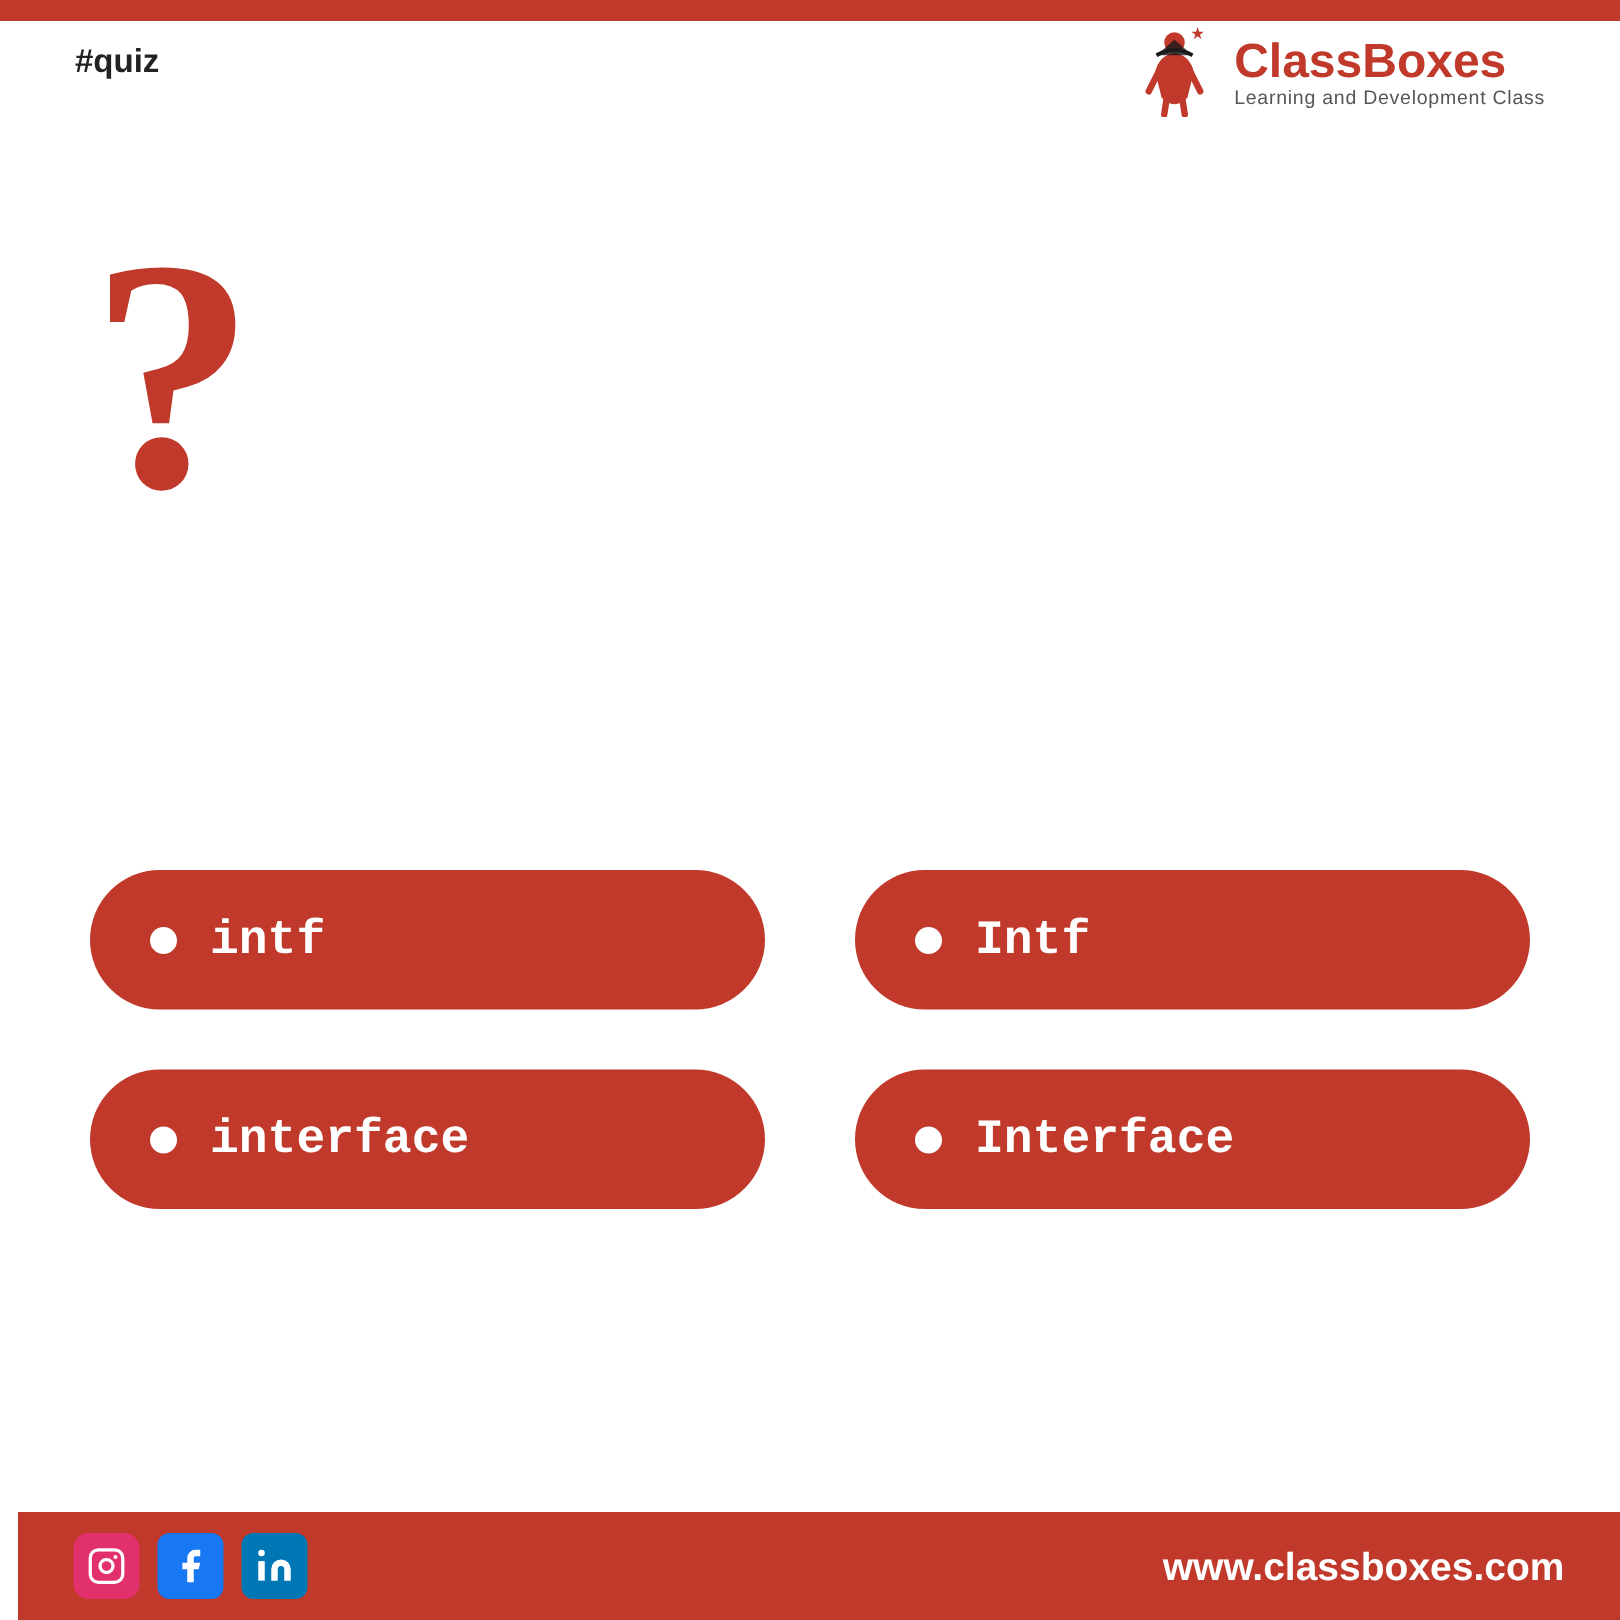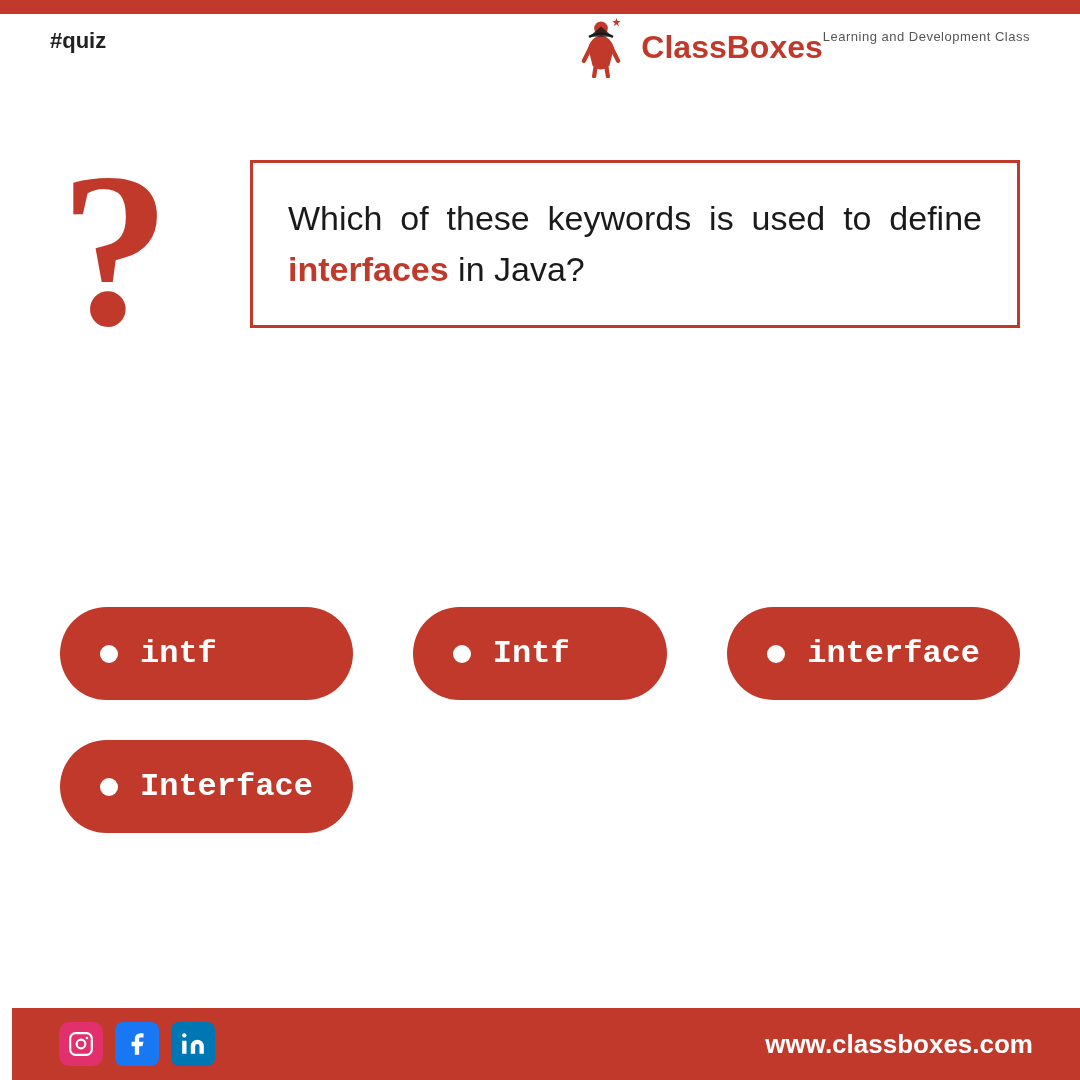--- a/index.html
+++ b/index.html
@@ -21,21 +21,21 @@
     }
 
     .bottom-bar {
       position: absolute;
       bottom: 0; left: 12px; right: 0;
       height: 72px;
       background: #c0392b;
       display: flex;
       align-items: center;
       justify-content: space-between;
-      padding: 0 47px;
+      padding: 0 37px;
       text-align: center;
     }
 
     .social-icons {
       display: flex;
       gap: 12px;
       align-items: center;
     }
 
     .social-icon {
@@ -89,20 +89,21 @@
       gap: 10px;
     }
 
     .logo-icon {
       width: 60px;
       height: 60px;
     }
 
     .logo-text {
       display: flex;
+      flex-direction: column;
       line-height: 1.1;
     }
 
     .logo-brand {
       font-size: 32px;
       font-weight: bold;
       color: #1a1a1a;
     }
 
     .logo-brand span {
@@ -152,25 +153,25 @@
       z-index: 3;
     }
 
     .question-box .highlight {
       color: #c0392b;
       font-weight: bold;
     }
 
     .options-grid {
       position: absolute;
-      top: 607px;
+      top: 580px;
       left: 60px;
       right: 60px;
       display: grid;
-      grid-template-columns: 1fr 1fr 1fr;
+      grid-template-columns: 1fr 1fr;
       gap: 40px 60px;
     }
 
     .option-btn {
       background: #c0392b;
       color: white;
       border-radius: 50px;
       padding: 28px 40px;
       font-size: 34px;
       font-weight: bold;
@@ -218,23 +219,20 @@
   <div class="logo-text">
     <div class="logo-brand">
       <span>Class</span><span style="color:#c0392b">Boxes</span>
     </div>
     <div class="logo-sub">Learning and Development Class</div>
   </div>
 </div>
 
 <div class="question-area">
   <div class="question-mark-big">?</div>
-  <div class="question-box">
-    <span>Which of these keywords is used to define </span><span class="highlight">interfaces</span><span> in Java?</span>
-  </div>
 </div>
 
 <div class="options-grid">
   <div class="option-btn">
     <div class="option-dot"></div>
     <span class="option-label">intf</span>
   </div>
   <div class="option-btn">
     <div class="option-dot"></div>
     <span class="option-label">Intf</span>

